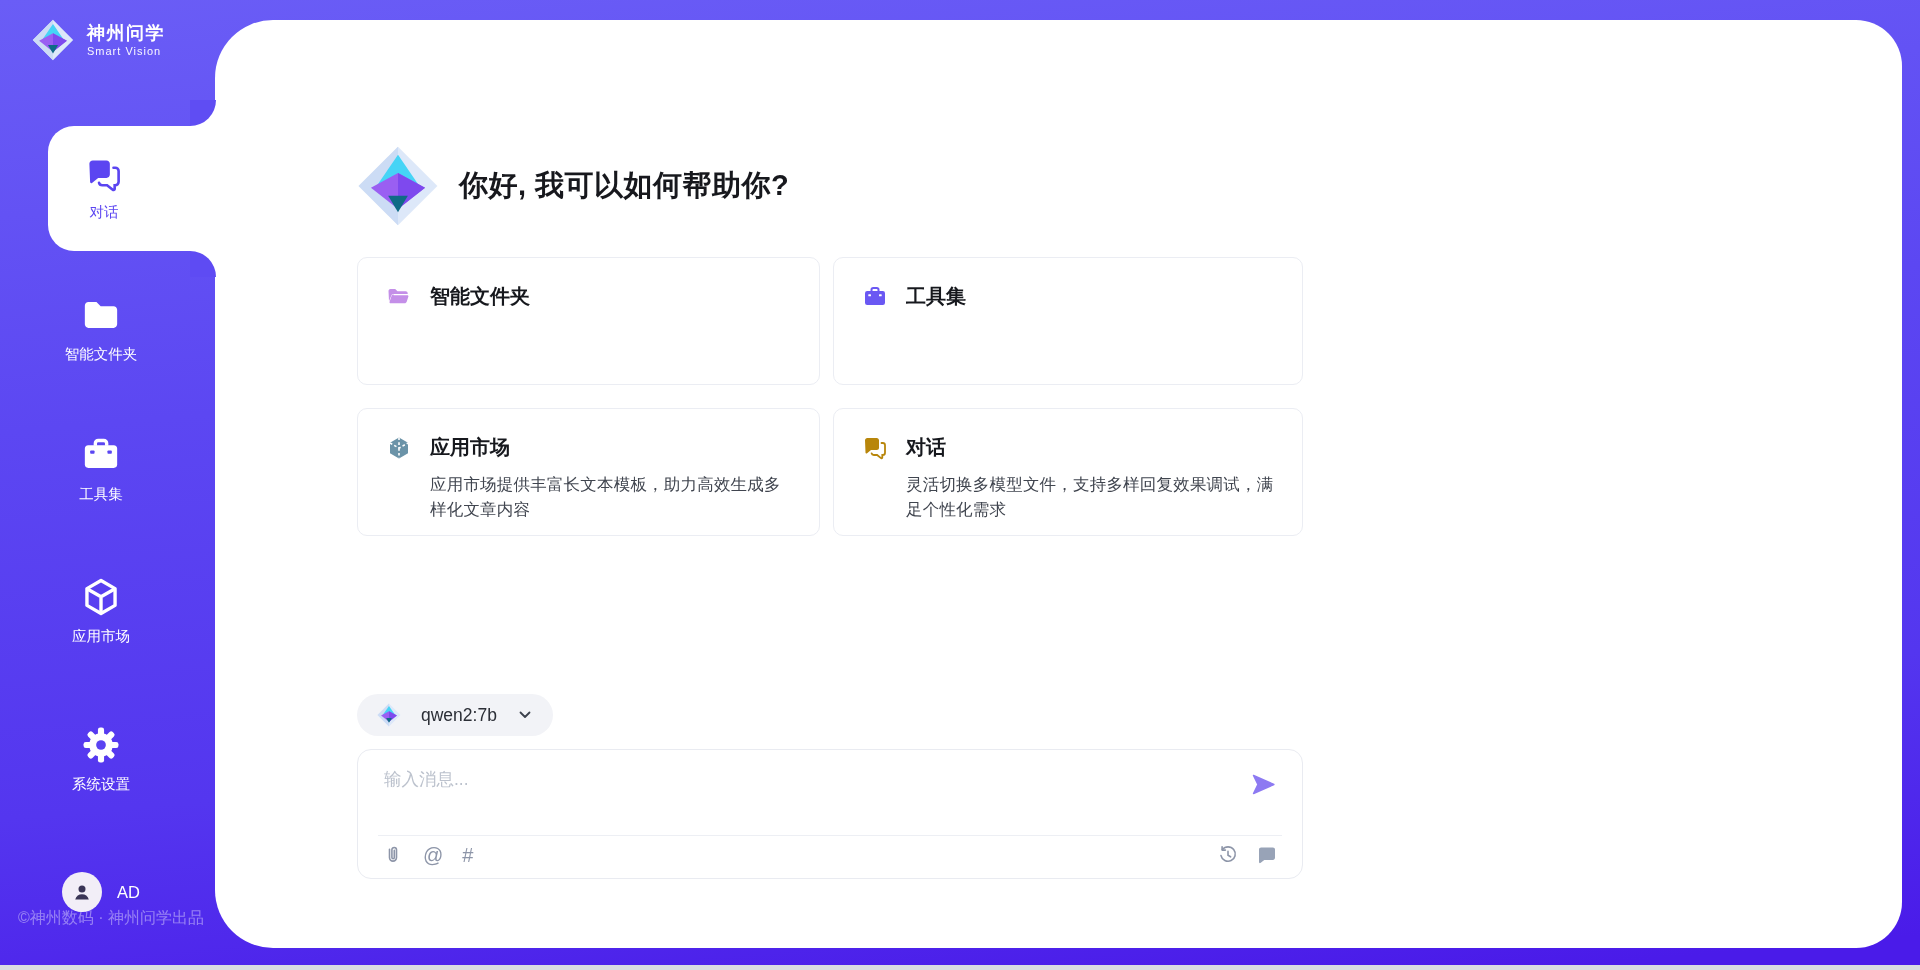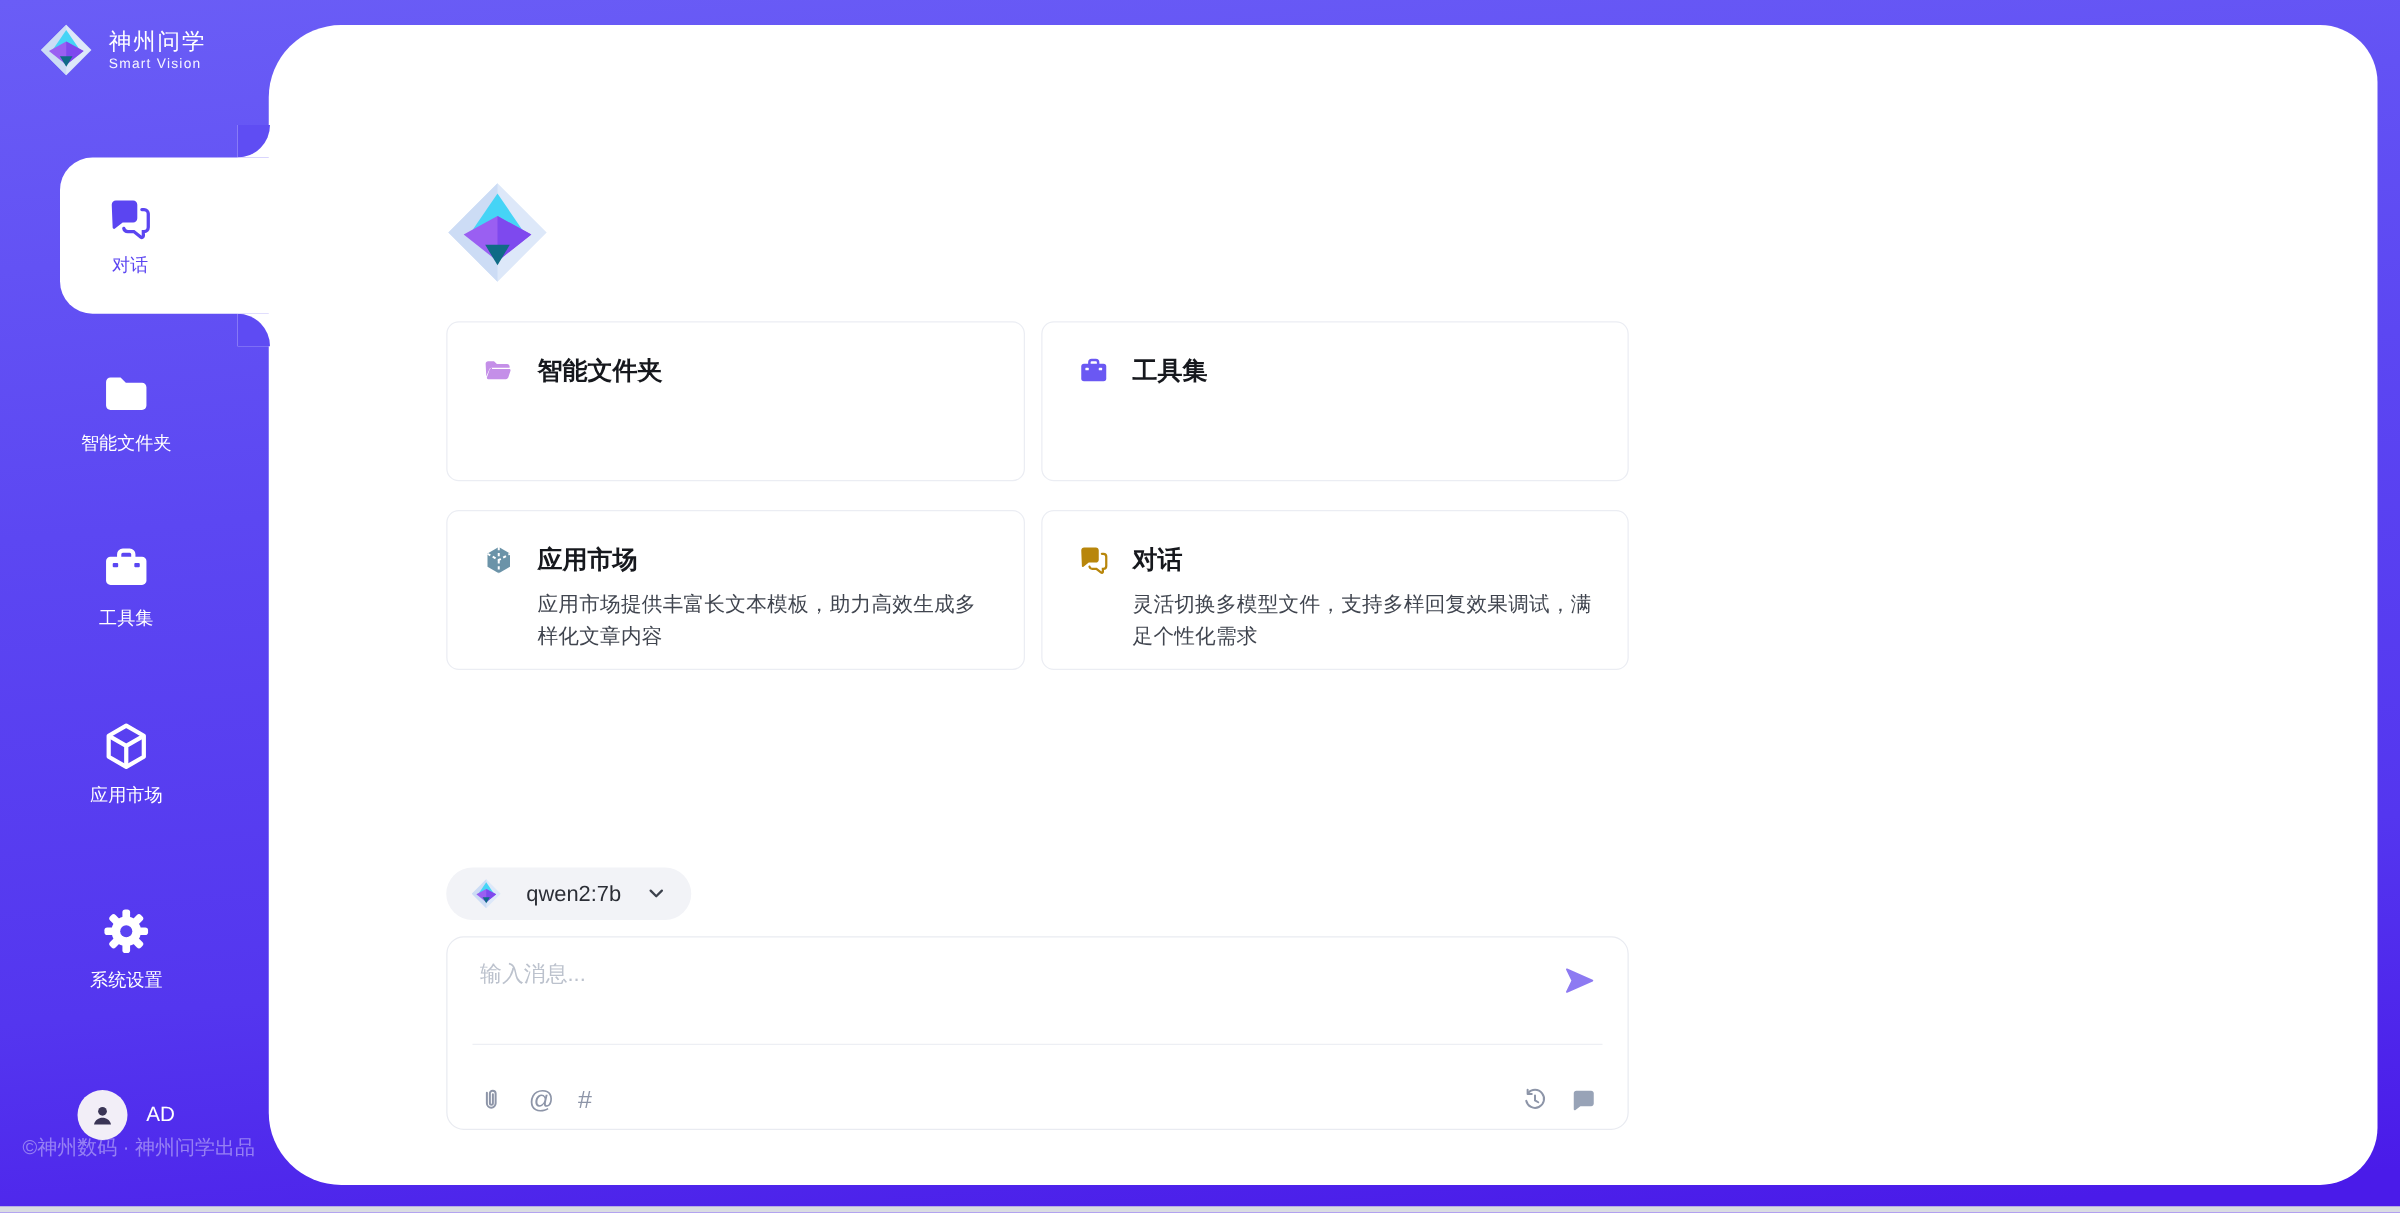--- a/index.html
+++ b/index.html
@@ -22,21 +22,21 @@
   .tab-label{color:#5b45f1;font-size:14.5px}
   .fillet{position:absolute;left:190px;width:26px;height:26px;background:#fff}
   .fillet.top{top:100px}
   .fillet.top::after{content:"";position:absolute;inset:0;background:#5f4df3;border-bottom-right-radius:100%}
   .fillet.bot{top:251px}
   .fillet.bot::after{content:"";position:absolute;inset:0;background:#5e4bf3;border-top-right-radius:100%}
 
   
   .logo{position:absolute;left:32px;top:19px;display:flex;align-items:center;gap:13px}
   .logo .dlogo{width:42px;height:42px}
-  .brand-name{color:#fff;font-size:18px;font-weight:normal;letter-spacing:1.5px;line-height:1.15}
+  .brand-name{color:#fff;font-size:18px;font-weight:bold;letter-spacing:1.5px;line-height:1.15}
   .brand-sub{color:rgba(255,255,255,.95);font-size:11px;letter-spacing:1px;margin-top:2px}
 
   
   .nav-item{position:absolute;left:0;width:202px;display:flex;flex-direction:column;
     align-items:center;gap:9px;color:#fff;cursor:pointer}
   .nav-item .nlabel{font-size:14.5px}
   .ni-folder{top:294px}.ni-tools{top:434px}.ni-cube{top:576px}.ni-gear{top:724px}
 
   .user{position:absolute;left:0;top:872px;width:202px;display:flex;align-items:center;
     justify-content:center;gap:15px;cursor:pointer}
@@ -57,21 +57,21 @@
   .card-head{display:flex;align-items:center;gap:18px}
   .cicon{width:26px;height:26px;display:flex;flex:none}
   .ctitle{font-size:20px;font-weight:bold;color:#16181d}
   .cdesc{margin:11px 0 0 44px;font-size:16.5px;color:#40454f;line-height:1.5;letter-spacing:.2px}
 
   .model-pill{margin-top:158px;display:inline-flex;align-items:center;gap:20px;height:42px;
     padding:0 20px;background:#f2f3f7;border-radius:21px;cursor:pointer}
   .model-pill .dlogo{width:24px;height:24px}
   .model-name{font-size:17.5px;color:#2b2e36}
 
-  .composer{margin-top:13px;box-sizing:border-box;height:155px;background:#fff;
+  .composer{margin-top:13px;box-sizing:border-box;height:130px;background:#fff;
     border:1px solid #e9ebf1;border-radius:14px;position:relative}
   .composer input{position:absolute;left:24px;top:18px;width:820px;border:none;outline:none;
     font-size:17.5px;color:#333;font-family:inherit;background:transparent}
   .composer input::placeholder{color:#bcc2cd}
   .send{position:absolute;right:25px;top:21px;width:27px;height:27px;cursor:pointer}
   .divider{position:absolute;left:20px;right:20px;top:85px;height:1px;background:#edeff4}
   .c-bottom{position:absolute;left:24px;right:24px;bottom:12px;display:flex;
     justify-content:space-between;align-items:center}
   .c-left{display:flex;align-items:center;gap:19px}
   .c-right{display:flex;align-items:center;gap:17px}
@@ -162,20 +162,21 @@
 
   <div class="greeting">
     <svg class="dlogo" viewBox="0 0 100 100">
       <polygon points="50,2 98,50 50,98 2,50" fill="#dde8f9"></polygon>
       <polygon points="50,2 2,50 50,98" fill="#ccdcf5"></polygon>
       <polygon points="50,12 76,50 24,50" fill="#45d4f6"></polygon>
       <polygon points="50,34 83,52 50,78 17,52" fill="#9a5ff2"></polygon>
       <polygon points="50,34 83,52 50,78" fill="#7e49ee"></polygon>
       <polygon points="38,62 62,62 50,82" fill="#0f6b86"></polygon>
     </svg>
+    <span class="greet-text">你好, 我可以如何帮助你?</span>
   </div>
 
   <div class="grid">
 
     <div class="card">
       <div class="card-head">
         <span class="cicon">
           <svg viewBox="0 0 26 26" width="26" height="26">
             <path d="M2.5 6.9c0-1.1.9-2 2-2h4.7l2.3 2.3h8.2c1.1 0 2 .9 2 2v.9H7.4c-.9 0-1.7.6-2 1.4L3 17.2z" fill="#c48fe8"></path>
             <path d="M7.6 11.2h13.8c.7 0 1.2.6 1 1.3l-1.7 5.3c-.3.9-1.1 1.5-2 1.5H4.5c-.7 0-1.2-.7-1-1.3l2.1-6.2c.3-.9 1.1-1.5 2-1.6z" fill="#c48fe8"></path>

